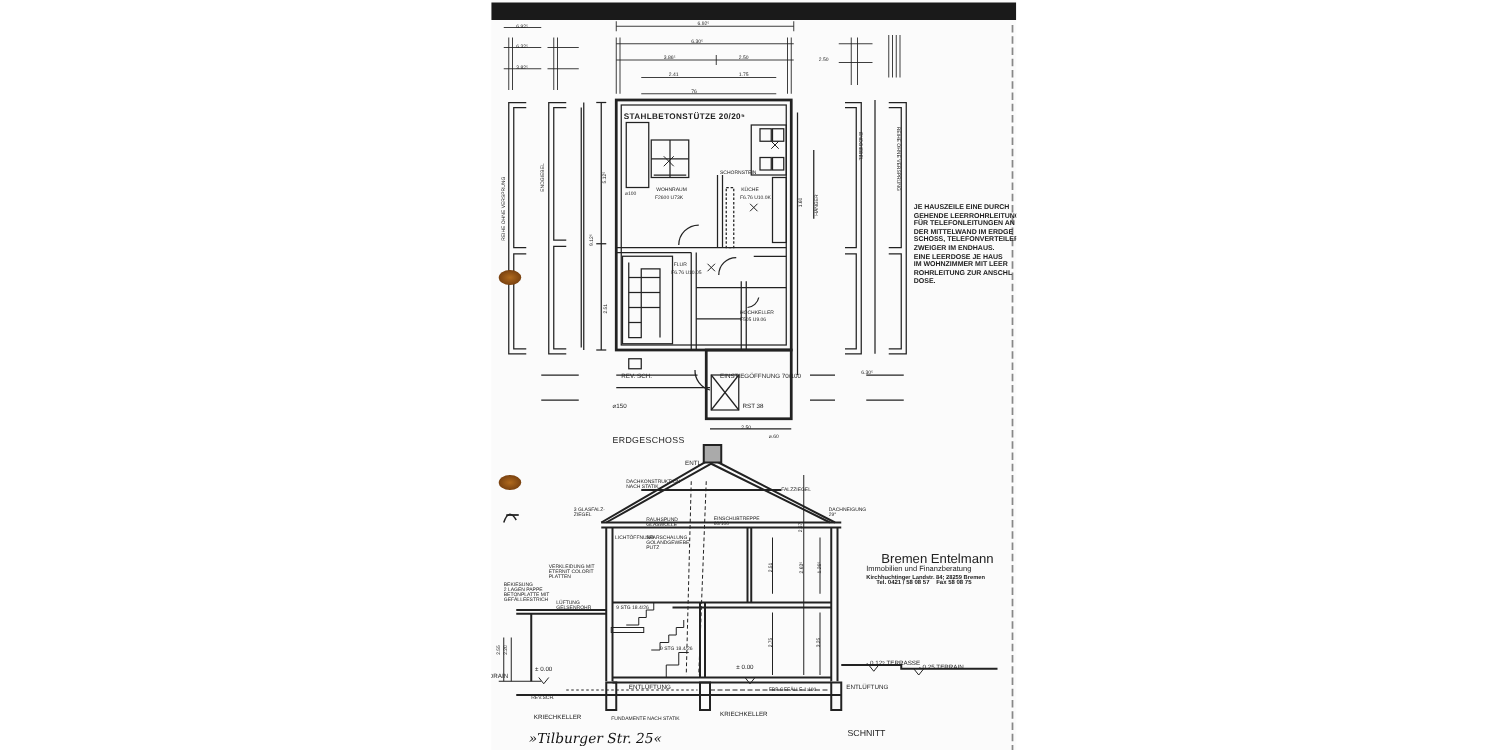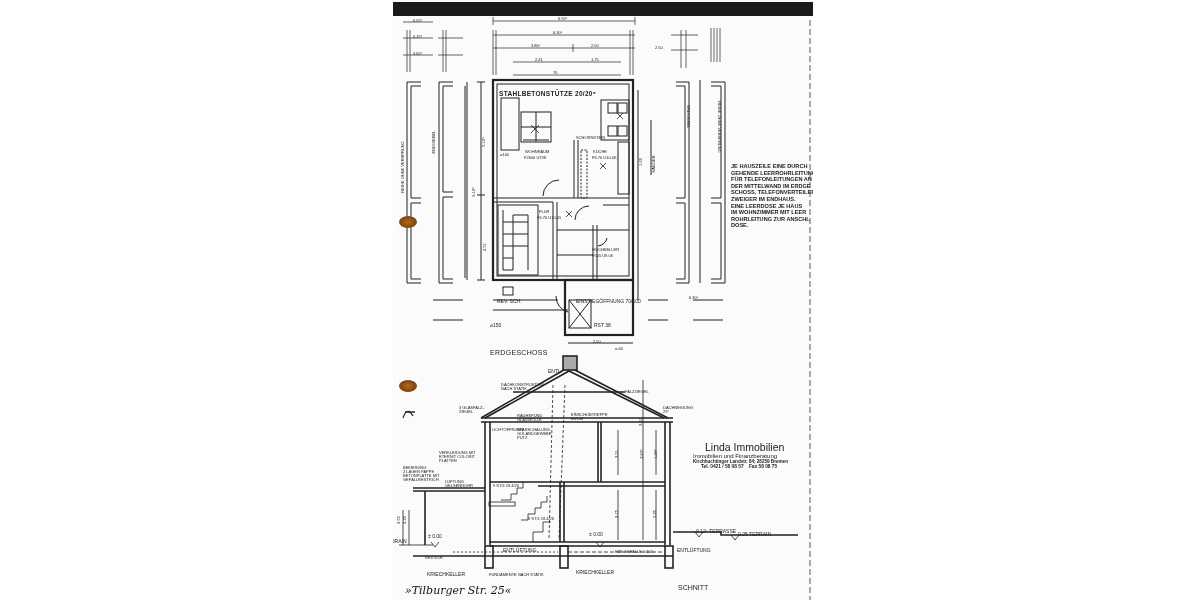--- a/index.html
+++ b/index.html
@@ -335,24 +335,24 @@
   <div class="lbl tiny" style="left:244px;top:420px;transform:rotate(-90deg);">2.67</div>
   <div class="lbl tiny" style="left:244px;top:452px;transform:rotate(-90deg);">2.63⁵</div>
   <div class="lbl tiny" style="left:220px;top:452px;transform:rotate(-90deg);">2.51</div>
   <div class="lbl tiny" style="left:258px;top:452px;transform:rotate(-90deg);">1.26⁵</div>
   <div class="lbl tiny" style="left:220px;top:512px;transform:rotate(-90deg);">2.75</div>
   <div class="lbl tiny" style="left:2px;top:518px;transform:rotate(-90deg);">2.55</div>
   <div class="lbl tiny" style="left:8px;top:518px;transform:rotate(-90deg);">2.20</div>
   <div class="lbl tiny" style="left:258px;top:512px;transform:rotate(-90deg);">3.25</div>
 
   <div class="contact" style="position:absolute;left:300px;top:441px;">
-    <div class="name" style="padding-left:12px;">Linda Immobilien</div>
+    <div class="name" style="padding-left:12px;">Bremen Entelmann</div>
     <div class="sub">Immobilien und Finanzberatung</div>
     <div class="addr">Kirchhuchtinger Landstr. 84; 28259 Bremen</div>
     <div class="tel" style="padding-left:8px;">
       <span>Tel. 0421 / 58 08 57</span>
       &nbsp;&nbsp;
       <span>Fax 58 08 75</span>
     </div>
   </div>
 
-  <div class="hand" style="left:12px;top:584px;">»Tilburger Str. 25«</div>
+  <div class="hand" style="left:30px;top:584px;">»Tilburger Str. 25«</div>
 </div>
 
 </body></html>

